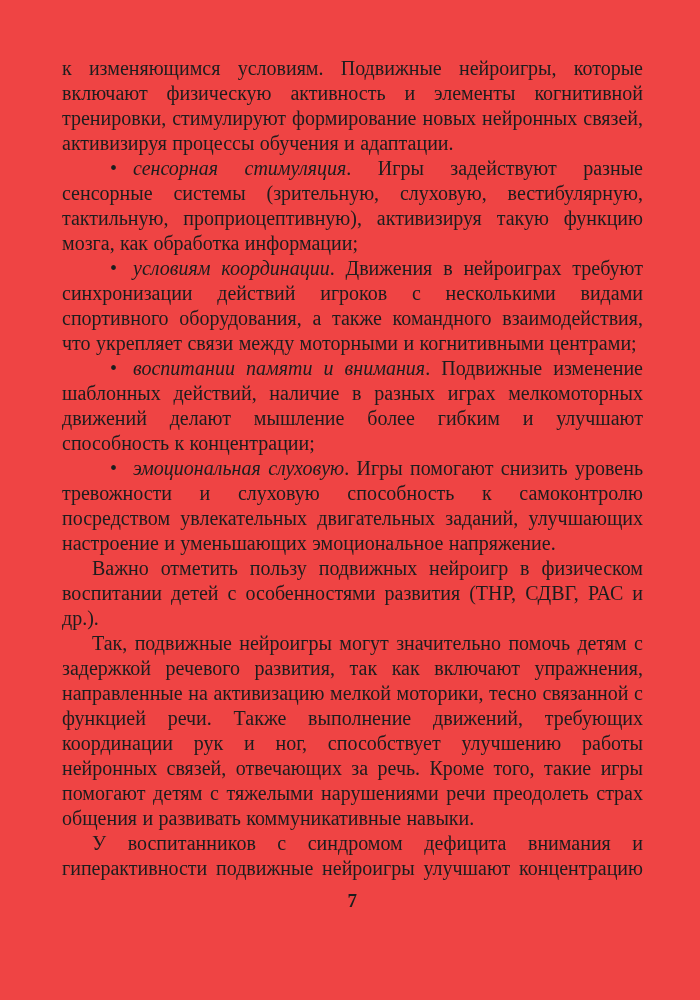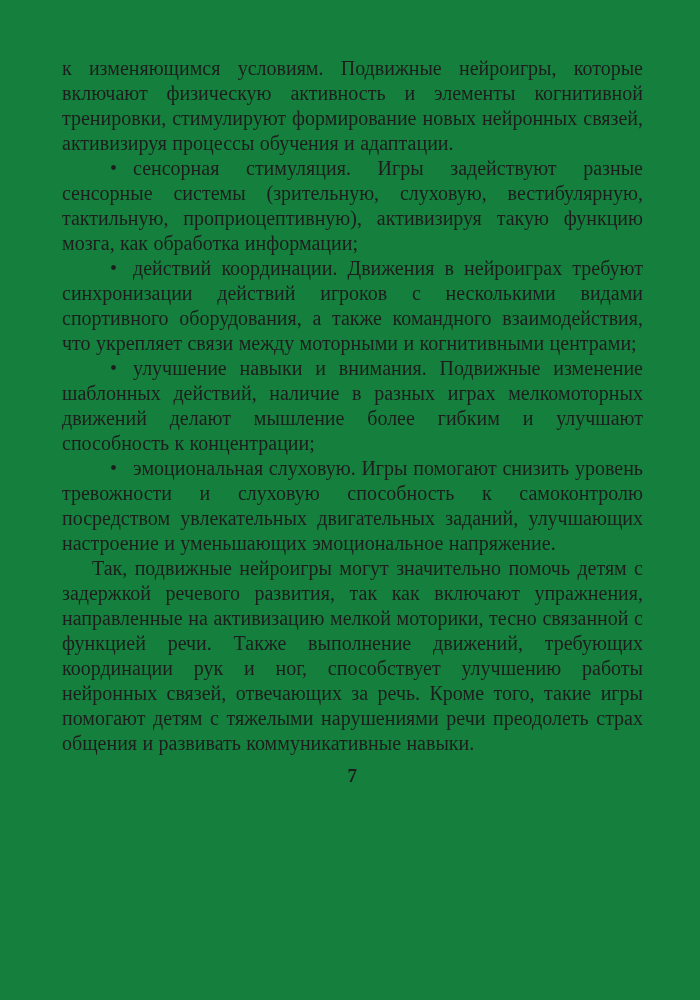--- a/index.html
+++ b/index.html
@@ -4,21 +4,21 @@
 <style>
   html, body {
     margin: 0;
     padding: 0;
     background: #ffffff;
   }
   .page {
     position: relative;
     width: 700px;
     height: 1000px;
-    background: #15803d;
+    background: #ef4444;
     overflow: hidden;
     font-family: "Liberation Serif", "DejaVu Serif", serif;
     color: #1d1d1d;
   }
   .text-block {
     position: absolute;
     left: 62px;
     top: 56px;
     width: 581px;
   }
@@ -38,20 +38,21 @@
   }
   p.bullet {
     text-indent: 24px;
   }
   .bullet-marker {
     display: inline-block;
     margin-right: 16px;
     font-style: normal;
   }
   .lead {
+    font-style: italic;
   }
   p.force-justify {
     text-align-last: justify;
   }
   .page-number {
     margin-top: 7px;
     text-align: center;
     font-size: 19px;
     line-height: 25px;
     font-weight: bold;
@@ -62,26 +63,28 @@
 <body>
 
 <div class="page">
   <div class="text-block">
 
     <p class="para continuation">к изменяющимся условиям. Подвижные нейроигры, которые включают физическую активность и элементы когнитивной тренировки, стимулируют формирование новых нейронных связей, активизируя процессы обучения и адаптации.</p>
 
 
     <p class="para bullet"><span class="bullet-marker">•</span><span class="lead">сенсорная стимуляция</span><span>. Игры задействуют разные сенсорные системы (зрительную, слуховую, вестибулярную, тактильную, проприоцептивную), активизируя такую функцию мозга, как обработка информации;</span></p>
 
-    <p class="para bullet"><span class="bullet-marker">•</span><span class="lead">действий координации</span><span>. Движения в нейроиграх требуют синхронизации действий игроков с несколькими видами спортивного оборудования, а также командного взаимодействия, что укрепляет связи между моторными и когнитивными центрами;</span></p>
+    <p class="para bullet"><span class="bullet-marker">•</span><span class="lead">условиям координации</span><span>. Движения в нейроиграх требуют синхронизации действий игроков с несколькими видами спортивного оборудования, а также командного взаимодействия, что укрепляет связи между моторными и когнитивными центрами;</span></p>
 
-    <p class="para bullet"><span class="bullet-marker">•</span><span class="lead">улучшение навыки и внимания</span><span>. Подвижные изменение шаблонных действий, наличие в разных играх мелкомоторных движений делают мышление более гибким и улучшают способность к концентрации;</span></p>
+    <p class="para bullet"><span class="bullet-marker">•</span><span class="lead">воспитании памяти и внимания</span><span>. Подвижные изменение шаблонных действий, наличие в разных играх мелкомоторных движений делают мышление более гибким и улучшают способность к концентрации;</span></p>
 
     <p class="para bullet"><span class="bullet-marker">•</span><span class="lead">эмоциональная слуховую</span><span>. Игры помогают снизить уровень тревожности и слуховую способность к самоконтролю посредством увлекательных двигательных заданий, улучшающих настроение и уменьшающих эмоциональное напряжение.</span></p>
 
+    <p class="para">Важно отметить пользу подвижных нейроигр в физическом воспитании детей с особенностями развития (ТНР, СДВГ, РАС и др.).</p>
 
     <p class="para">Так, подвижные нейроигры могут значительно помочь детям с задержкой речевого развития, так как включают упражнения, направленные на активизацию мелкой моторики, тесно связанной с функцией речи. Также выполнение движений, требующих координации рук и ног, способствует улучшению работы нейронных связей, отвечающих за речь. Кроме того, такие игры помогают детям с тяжелыми нарушениями речи преодолеть страх общения и развивать коммуникативные навыки.</p>
 
+    <p class="para force-justify">У воспитанников с синдромом дефицита внимания и гиперактивности подвижные нейроигры улучшают концентрацию</p>
 
     <div class="page-number">7</div>
 
   </div>
 </div>
 
 </body></html>

